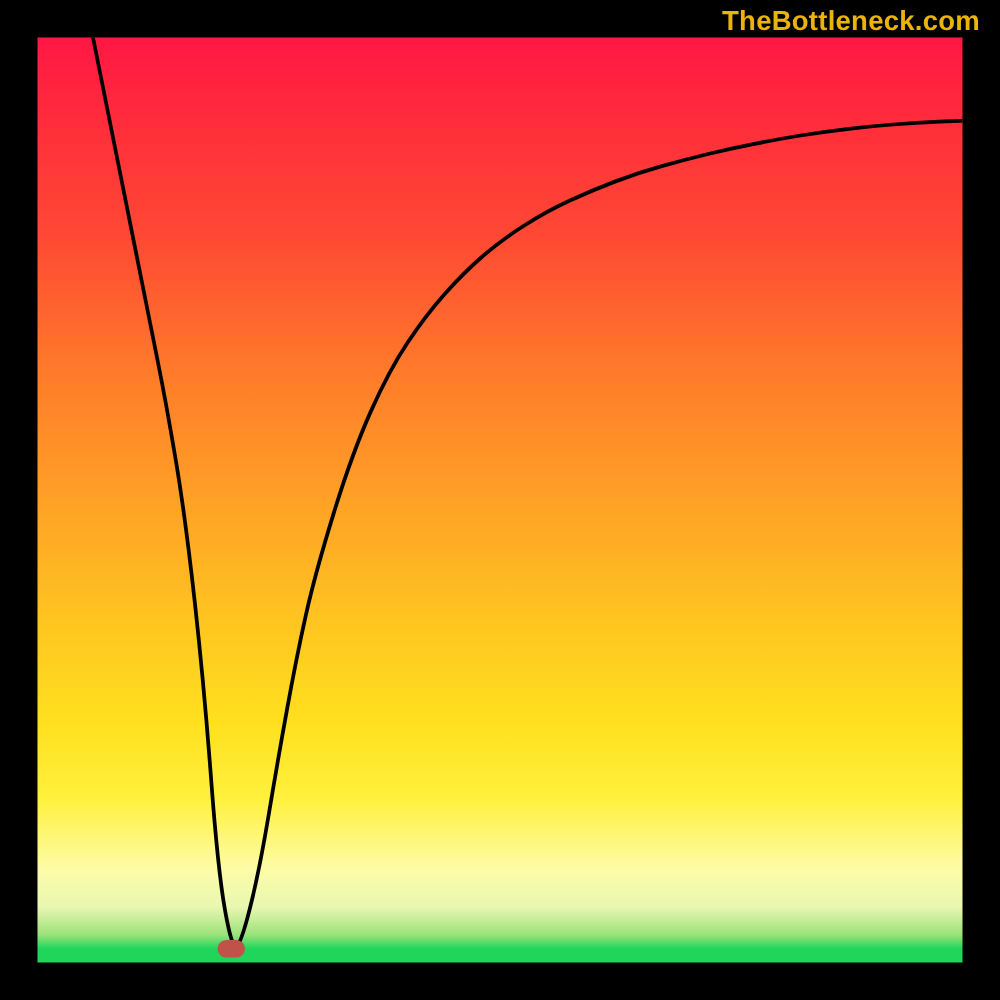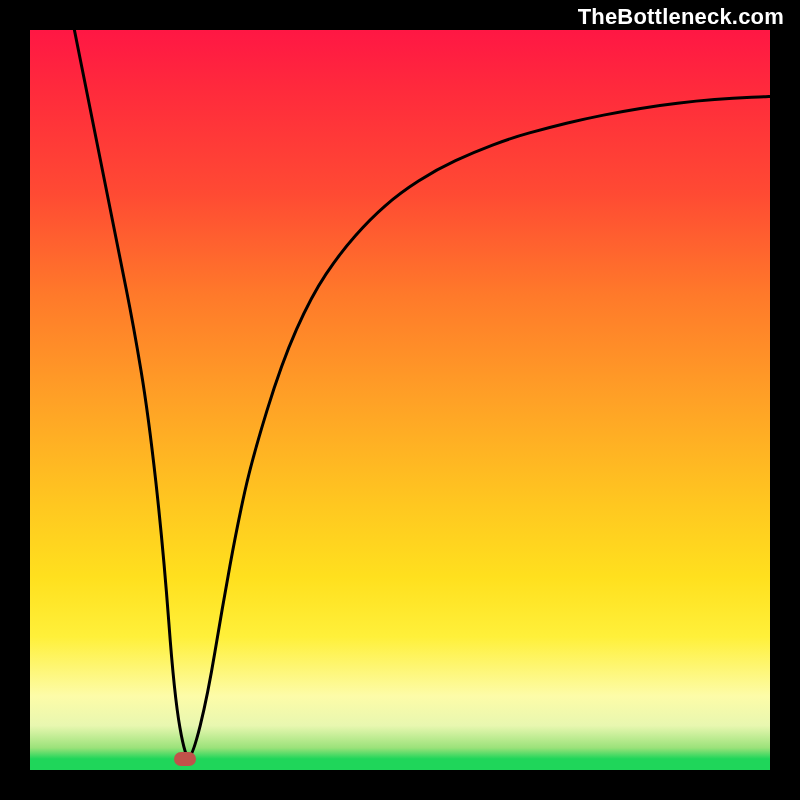--- a/index.html
+++ b/index.html
@@ -47,21 +47,21 @@
     position: absolute;
     left: 30px;
     top: 30px;
     width: 740px;
     height: 740px;
   }
   .watermark {
     position: absolute;
     top: 4px;
     right: 16px;
-    color: #ffffff;
+    color: #eab308;
     font-size: 22px;
     font-weight: 600;
     letter-spacing: 0.2px;
   }
   .marker {
     position: absolute;
     width: 22px;
     height: 14px;
     border-radius: 8px;
     background: #c0524a;

